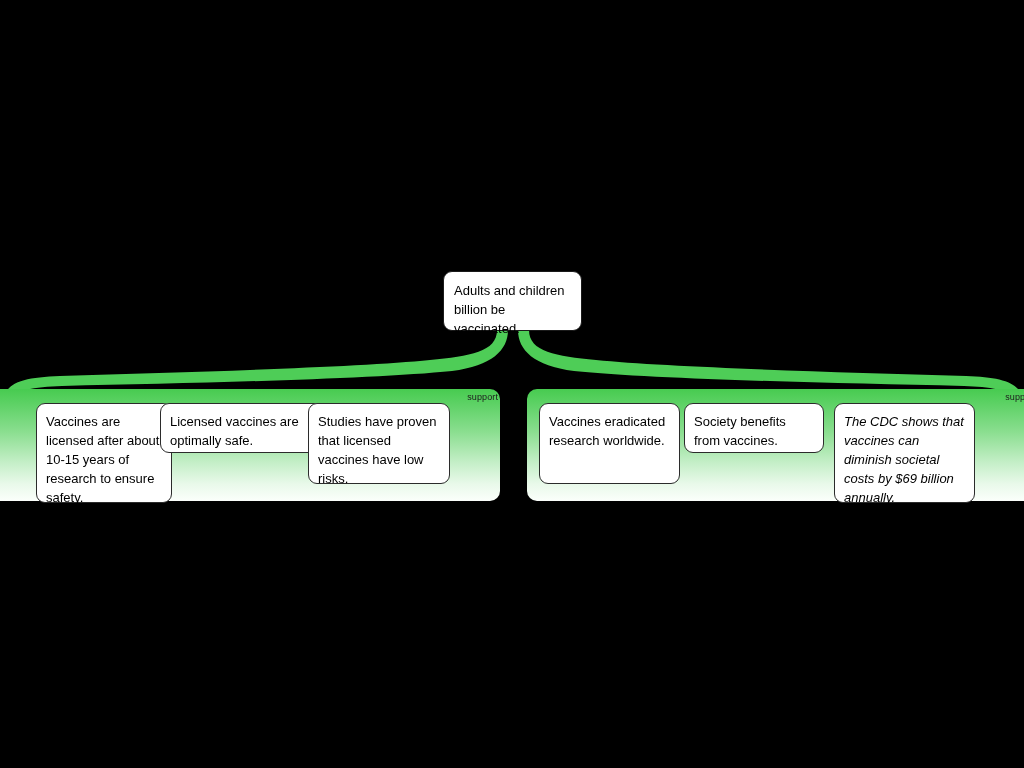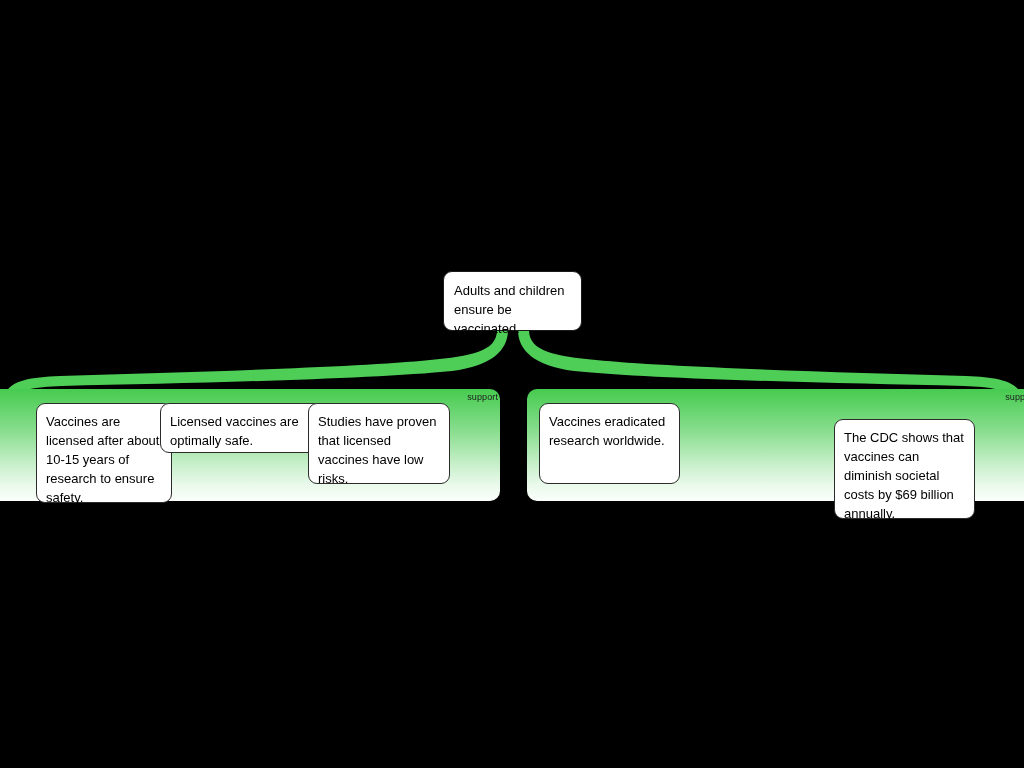--- a/index.html
+++ b/index.html
@@ -150,23 +150,26 @@
     </div>
   </div>
 
   <div class="support-group right">
     <span class="group-label">support</span>
 
     <div class="reason-card" style="left:12px; top:14px; width:141px; height:81px;">
       <span class="card-text">Vaccines eradicated research worldwide.</span>
     </div>
 
+    <div class="reason-card" style="left:157px; top:14px; width:140px; height:50px;">
+      <span class="card-text">Society benefits from vaccines.</span>
+    </div>
 
-    <div class="reason-card" style="left:307px; top:30px; width:141px; height:100px;">
+    <div class="reason-card" style="left:307px; top:14px; width:141px; height:100px;font-style:italic;">
       <span class="card-text">The CDC shows that vaccines can diminish societal costs by $69 billion annually.</span>
     </div>
   </div>
 
   <div class="root-node">
-    <span class="node-text">Adults and children ensure be vaccinated.</span>
+    <span class="node-text">Adults and children billion be vaccinated.</span>
   </div>
 
 </div>
 
 </body></html>

